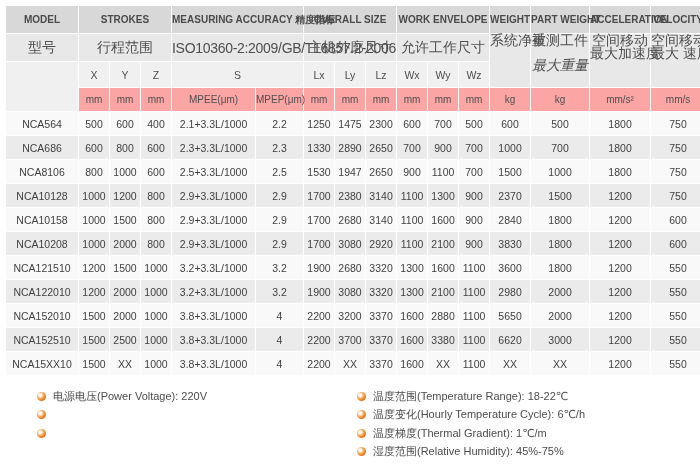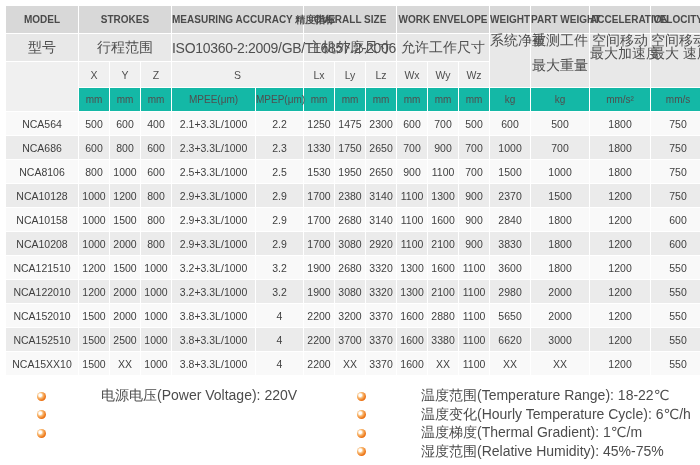--- a/index.html
+++ b/index.html
@@ -8,40 +8,40 @@
   .page { padding:5px 4px 0 5px; }
 
   table { border-collapse:collapse; table-layout:fixed; width:691px; }
   th, td { border:1px solid #ffffff; text-align:center; vertical-align:middle;
     padding:0; overflow:visible; white-space:nowrap; }
 
   
   tr.r1 th { background:#d8d8d8; height:28px; font-size:10px; font-weight:600; color:#4a4a4a; }
   tr.r2 th { background:#e8e8e8; height:28px; font-size:14px; font-weight:400; color:#4f4f4f; }
   tr.r3 th { background:#f0f0f0; height:26px; font-size:10.5px; font-weight:400; color:#4f4f4f; }
-  tr.r4 th { background:#14b8a6; height:24px; font-size:10px;  font-weight:400; color:#4f4f4f; }
+  tr.r4 th { background:#fca5a5; height:24px; font-size:10px;  font-weight:400; color:#4f4f4f; }
   th.iso  { font-size:8.6px; letter-spacing:-0.3px; }
   th.merged { background:#e9e9e9; vertical-align:top; font-weight:400;
     font-size:10.5px; color:#4f4f4f; }
   th.merged span { display:block; line-height:13px; }
-  th.merged.spread span + span { margin-top:12px; }
+  th.merged.spread span + span { margin-top:12px;font-style:italic; }
   th.model-blank { background:#f0f0f0; }
 
   
   tbody td { height:24px; font-size:10.5px; color:#3f3f3f; }
   tbody tr.odd  { background:#f9f9f9; }
   tbody tr.even { background:#ebebeb; }
 
   
   .notes { display:flex; padding:11px 0 0 32px; }
   .notes ul { list-style:none; width:320px; }
   .notes li { display:flex; align-items:center; height:18.5px; }
   .bullet { width:9px; height:9px; border-radius:50%; margin-right:7px; flex:none;
     background:radial-gradient(circle at 36% 36%, #ffffff 0 16%, #f8b76d 36%, #ec7113 68%); }
-  .note-text { font-size:14px; color:#4c4c4c; white-space:nowrap;margin-left:48px; }
+  .note-text { font-size:11px; color:#4c4c4c; white-space:nowrap; }
 </style>
 </head>
 <body>
 
 <div class="page">
   <table>
     <colgroup>
       <col style="width:73px">
       <col style="width:31px">
         <col style="width:31px">
@@ -144,39 +144,39 @@
           <td>750</td>
         </tr>
         <tr class="even">
           <td>NCA686</td>
           <td>600</td>
           <td>800</td>
           <td>600</td>
           <td>2.3+3.3L/1000</td>
           <td>2.3</td>
           <td>1330</td>
-          <td>1750</td>
+          <td>2890</td>
           <td>2650</td>
           <td>700</td>
           <td>900</td>
           <td>700</td>
           <td>1000</td>
           <td>700</td>
           <td>1800</td>
           <td>750</td>
         </tr>
         <tr class="odd">
           <td>NCA8106</td>
           <td>800</td>
           <td>1000</td>
           <td>600</td>
           <td>2.5+3.3L/1000</td>
           <td>2.5</td>
           <td>1530</td>
-          <td>1950</td>
+          <td>1947</td>
           <td>2650</td>
           <td>900</td>
           <td>1100</td>
           <td>700</td>
           <td>1500</td>
           <td>1000</td>
           <td>1800</td>
           <td>750</td>
         </tr>
         <tr class="even">

